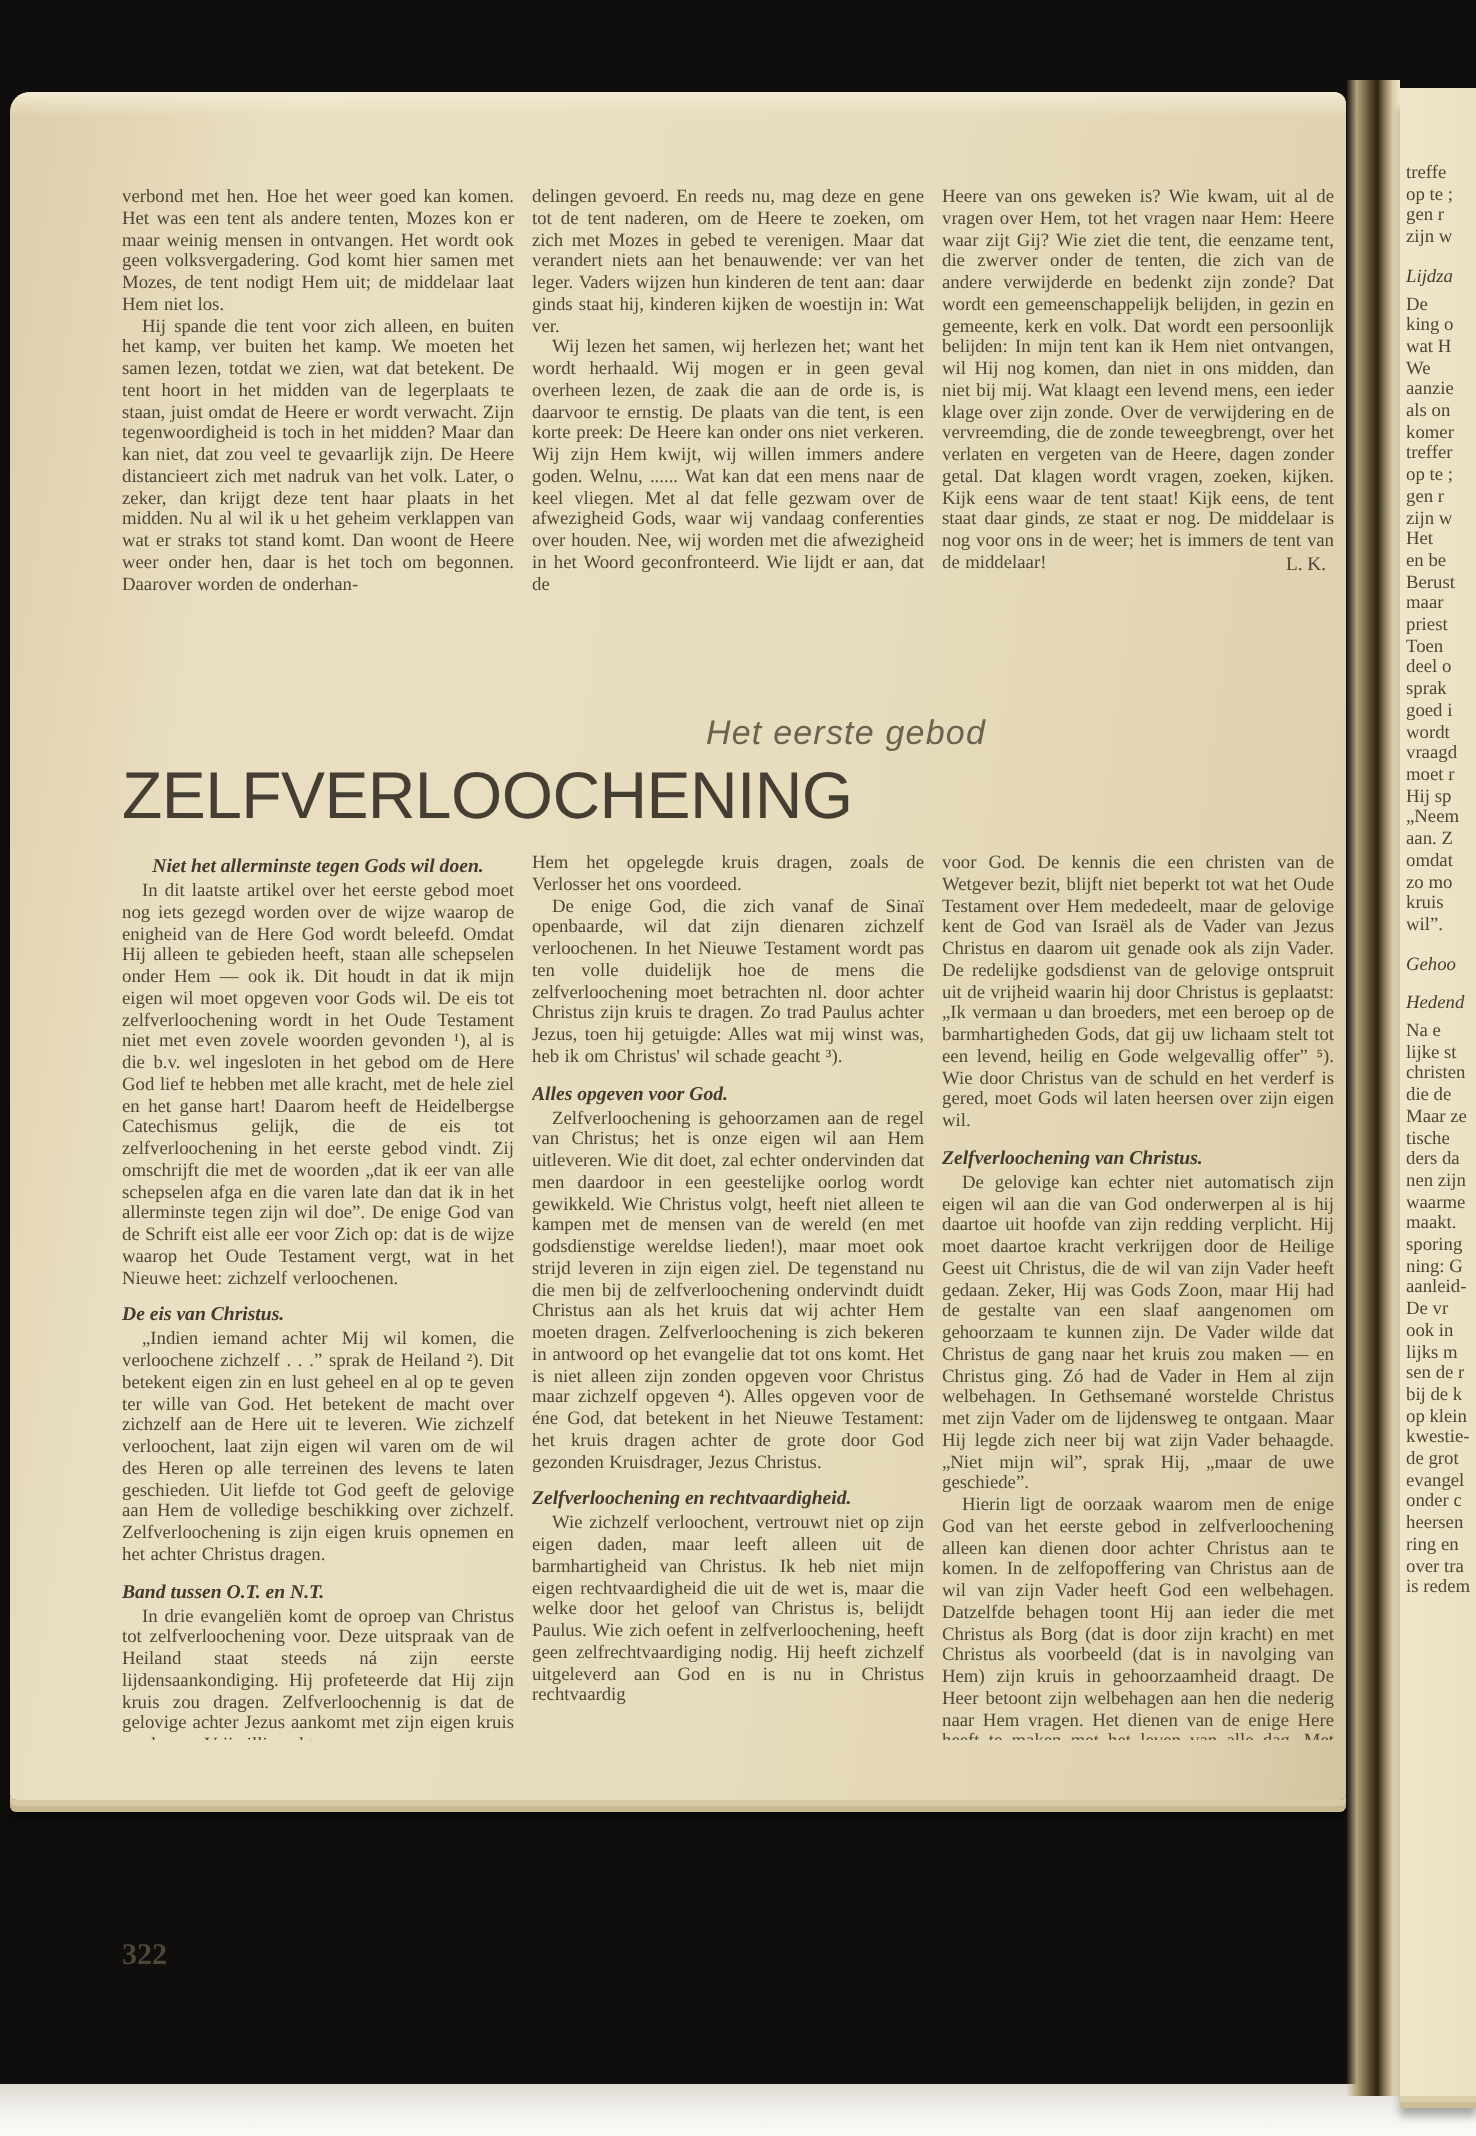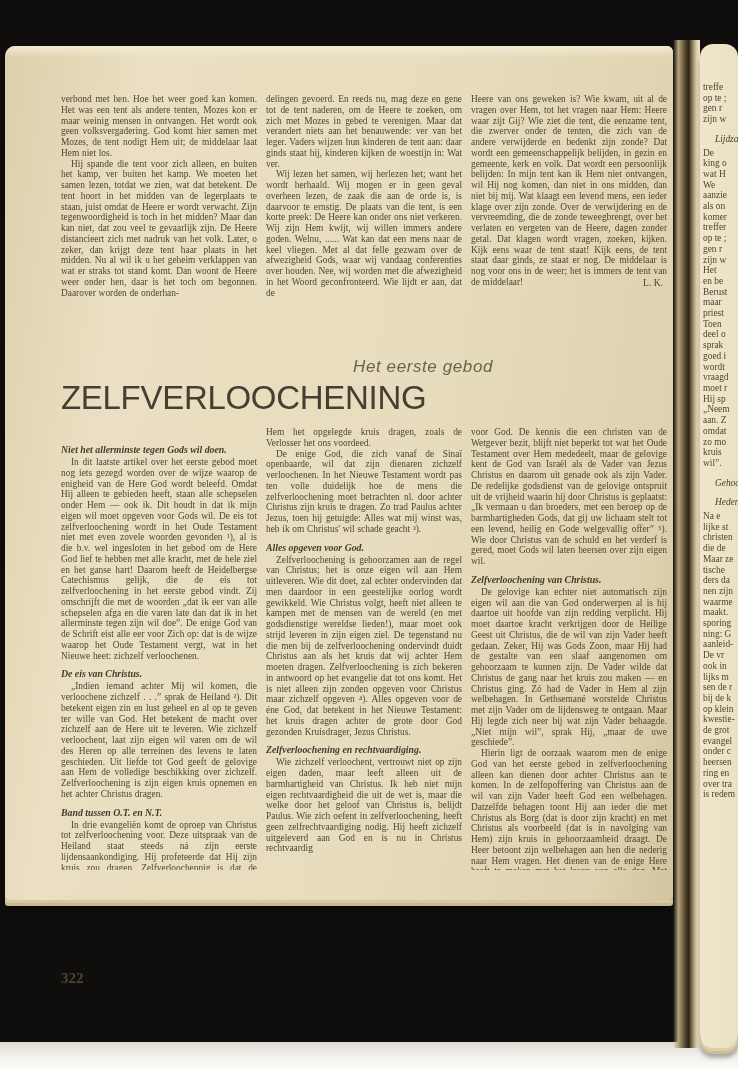--- a/index.html
+++ b/index.html
@@ -42,39 +42,38 @@
   }
   .title {
     margin:2px 0 0; font-family:"Liberation Sans", sans-serif; font-weight:normal;
     font-size:33px; line-height:34px; letter-spacing:-.3px; color:#453f33;
   }
   .article { margin-top:12px; height:578px; }
   .subhead {
     margin:7px 0 2px; font-size:9.8px; font-style:italic; font-weight:600;
     color:#433c2e; line-height:11px;
   }
-  .subhead.first { margin-top:17px; }
+  .subhead.first { margin-top:1px;text-align:center; }
   .page-number {
     position:absolute; left:56px; top:924px; font-size:15px; font-weight:bold; color:#4e4636;
   }
   .gutter {
     position:absolute; left:673px; top:40px; width:27px; height:1008px;
     background:linear-gradient(90deg, rgba(160,146,112,0) 0%, #b3a47c 20%, #57492f 45%, #2b2314 58%, #8d7f5d 72%, #d8cba6 86%, #efe5c9 100%);
   }
   .right-page {
     position:absolute; left:700px; top:44px; width:38px; height:1004px;
     background:linear-gradient(90deg,#f0e6ca,#eae0c2);
     overflow:hidden; padding:38px 0 0 3px; box-sizing:border-box;
     box-shadow:0 3px 0 #dcd0ab, 0 6px 0 #ccbe97, 0 10px 4px rgba(0,0,0,.3);
-    border-radius:13px;
   }
   .frag {
     white-space:pre-line; font-size:9.4px; line-height:10.7px; color:#4e4636;
   }
-  .frag.it { font-style:italic; margin:9px 12px 3px; color:#443d2f; }
+  .frag.it { font-style:italic; margin:9px 0 3px; color:#443d2f; }
 </style>
 </head>
 <body>
 
 <div class="photo">
 
   <div class="bottom-bg"></div>
 
   <div class="main-page">
     <div class="page-inner">
@@ -104,21 +103,21 @@
           <h3 class="subhead">De eis van Christus.</h3>
           <p class="bodytext ind">„Indien iemand achter Mij wil komen, die verloochene zichzelf . . .” sprak de Heiland ²). Dit betekent eigen zin en lust geheel en al op te geven ter wille van God. Het betekent de macht over zichzelf aan de Here uit te leveren. Wie zichzelf verloochent, laat zijn eigen wil varen om de wil des Heren op alle terreinen des levens te laten geschieden. Uit liefde tot God geeft de gelovige aan Hem de volledige beschikking over zichzelf. Zelfverloochening is zijn eigen kruis opnemen en het achter Christus dragen.</p>
           <h3 class="subhead">Band tussen O.T. en N.T.</h3>
           <p class="bodytext ind">In drie evangeliën komt de oproep van Christus tot zelfverloochening voor. Deze uitspraak van de Heiland staat steeds ná zijn eerste lijdensaankondiging. Hij profeteerde dat Hij zijn kruis zou dragen. Zelfverloochennig is dat de gelovige achter Jezus aankomt met zijn eigen kruis op de rug. Vrijwillig achter</p>
         </div>
         <div class="col">
           <p class="bodytext">Hem het opgelegde kruis dragen, zoals de Verlosser het ons voordeed.</p>
           <p class="bodytext ind">De enige God, die zich vanaf de Sinaï openbaarde, wil dat zijn dienaren zichzelf verloochenen. In het Nieuwe Testament wordt pas ten volle duidelijk hoe de mens die zelfverloochening moet betrachten nl. door achter Christus zijn kruis te dragen. Zo trad Paulus achter Jezus, toen hij getuigde: Alles wat mij winst was, heb ik om Christus' wil schade geacht ³).</p>
           <h3 class="subhead">Alles opgeven voor God.</h3>
           <p class="bodytext ind">Zelfverloochening is gehoorzamen aan de regel van Christus; het is onze eigen wil aan Hem uitleveren. Wie dit doet, zal echter ondervinden dat men daardoor in een geestelijke oorlog wordt gewikkeld. Wie Christus volgt, heeft niet alleen te kampen met de mensen van de wereld (en met godsdienstige wereldse lieden!), maar moet ook strijd leveren in zijn eigen ziel. De tegenstand nu die men bij de zelfverloochening ondervindt duidt Christus aan als het kruis dat wij achter Hem moeten dragen. Zelfverloochening is zich bekeren in antwoord op het evangelie dat tot ons komt. Het is niet alleen zijn zonden opgeven voor Christus maar zichzelf opgeven ⁴). Alles opgeven voor de éne God, dat betekent in het Nieuwe Testament: het kruis dragen achter de grote door God gezonden Kruisdrager, Jezus Christus.</p>
-          <h3 class="subhead">Zelfverloochening en rechtvaardiging.</h3>
+          <h3 class="subhead">Zelfverloochening en rechtvaardigheid.</h3>
           <p class="bodytext ind">Wie zichzelf verloochent, vertrouwt niet op zijn eigen daden, maar leeft alleen uit de barmhartigheid van Christus. Ik heb niet mijn eigen rechtvaardigheid die uit de wet is, maar die welke door het geloof van Christus is, belijdt Paulus. Wie zich oefent in zelfverloochening, heeft geen zelfrechtvaardiging nodig. Hij heeft zichzelf uitgeleverd aan God en is nu in Christus rechtvaardig</p>
         </div>
         <div class="col">
           <p class="bodytext">voor God. De kennis die een christen van de Wetgever bezit, blijft niet beperkt tot wat het Oude Testament over Hem mededeelt, maar de gelovige kent de God van Israël als de Vader van Jezus Christus en daarom uit genade ook als zijn Vader. De redelijke godsdienst van de gelovige ontspruit uit de vrijheid waarin hij door Christus is geplaatst: „Ik vermaan u dan broeders, met een beroep op de barmhartigheden Gods, dat gij uw lichaam stelt tot een levend, heilig en Gode welgevallig offer” ⁵). Wie door Christus van de schuld en het verderf is gered, moet Gods wil laten heersen over zijn eigen wil.</p>
           <h3 class="subhead">Zelfverloochening van Christus.</h3>
           <p class="bodytext ind">De gelovige kan echter niet automatisch zijn eigen wil aan die van God onderwerpen al is hij daartoe uit hoofde van zijn redding verplicht. Hij moet daartoe kracht verkrijgen door de Heilige Geest uit Christus, die de wil van zijn Vader heeft gedaan. Zeker, Hij was Gods Zoon, maar Hij had de gestalte van een slaaf aangenomen om gehoorzaam te kunnen zijn. De Vader wilde dat Christus de gang naar het kruis zou maken — en Christus ging. Zó had de Vader in Hem al zijn welbehagen. In Gethsemané worstelde Christus met zijn Vader om de lijdensweg te ontgaan. Maar Hij legde zich neer bij wat zijn Vader behaagde. „Niet mijn wil”, sprak Hij, „maar de uwe geschiede”.</p>
           <p class="bodytext ind">Hierin ligt de oorzaak waarom men de enige God van het eerste gebod in zelfverloochening alleen kan dienen door achter Christus aan te komen. In de zelfopoffering van Christus aan de wil van zijn Vader heeft God een welbehagen. Datzelfde behagen toont Hij aan ieder die met Christus als Borg (dat is door zijn kracht) en met Christus als voorbeeld (dat is in navolging van Hem) zijn kruis in gehoorzaamheid draagt. De Heer betoont zijn welbehagen aan hen die nederig naar Hem vragen. Het dienen van de enige Here heeft te maken met het leven van alle dag. Met deze God staan we midden in de strijd, met deze God gaan we ter overwinning.</p>
         </div>
       </div>
 

